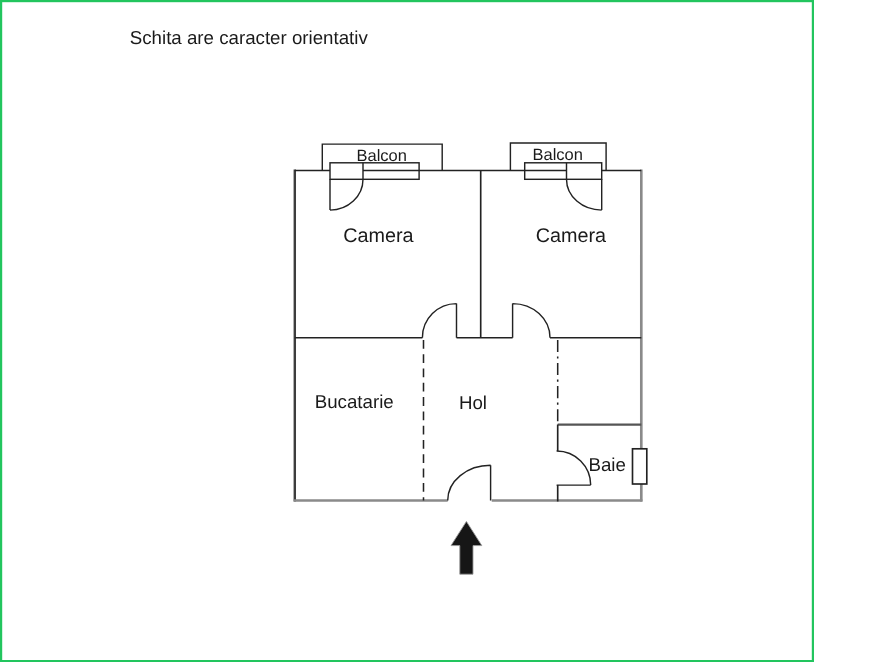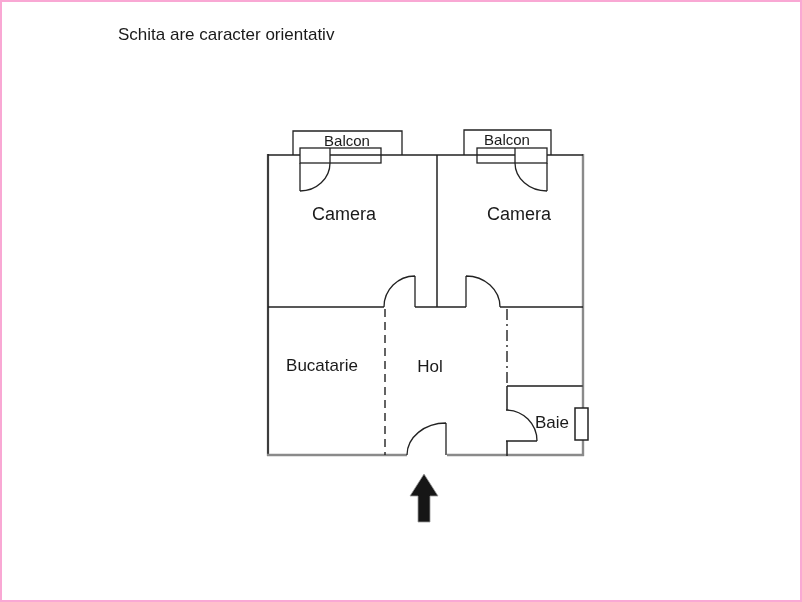--- a/index.html
+++ b/index.html
@@ -3,24 +3,24 @@
 <meta charset="utf-8">
 <style>
   html, body {
     margin: 0;
     padding: 0;
     background: #ffffff;
     font-family: "Liberation Sans", "DejaVu Sans", sans-serif;
   }
   .frame {
     position: relative;
-    width: 802px;
+    width: 740px;
     height: 602px;
     box-sizing: border-box;
-    border: 2px solid #f9a8d4;
+    border: 2px solid #22c55e;
     background: #ffffff;
     overflow: hidden;
   }
   svg.plan {
     position: absolute;
     top: -2px;
     left: -2px;
     width: 802px;
     height: 602px;
   }

